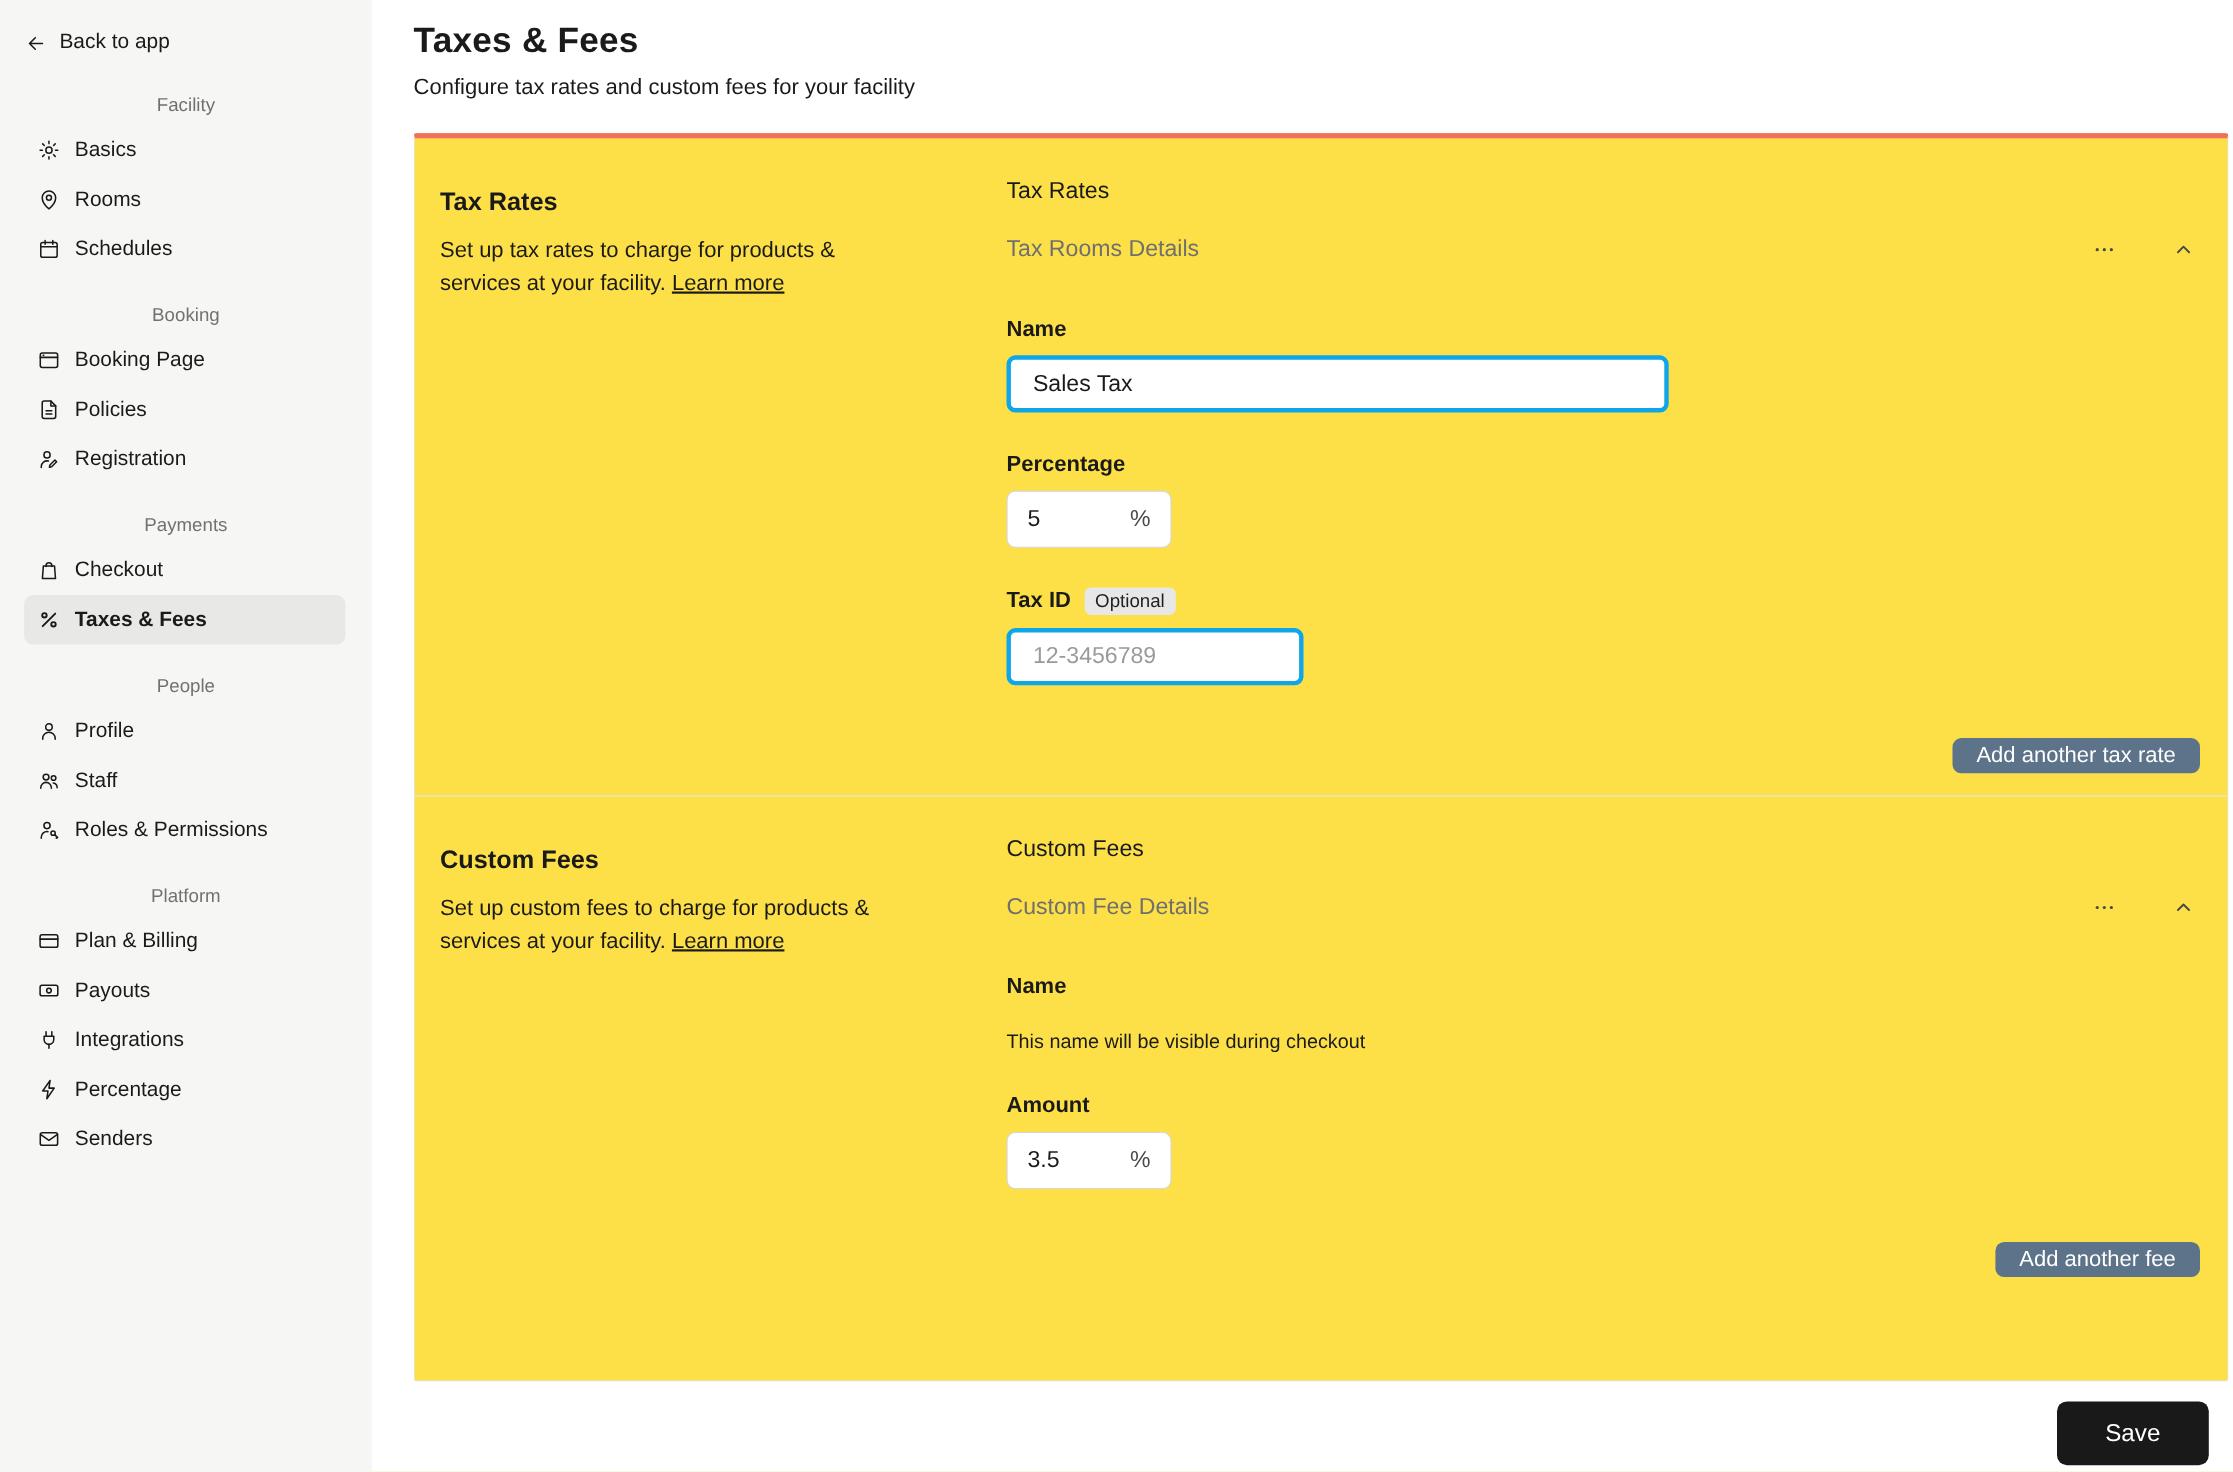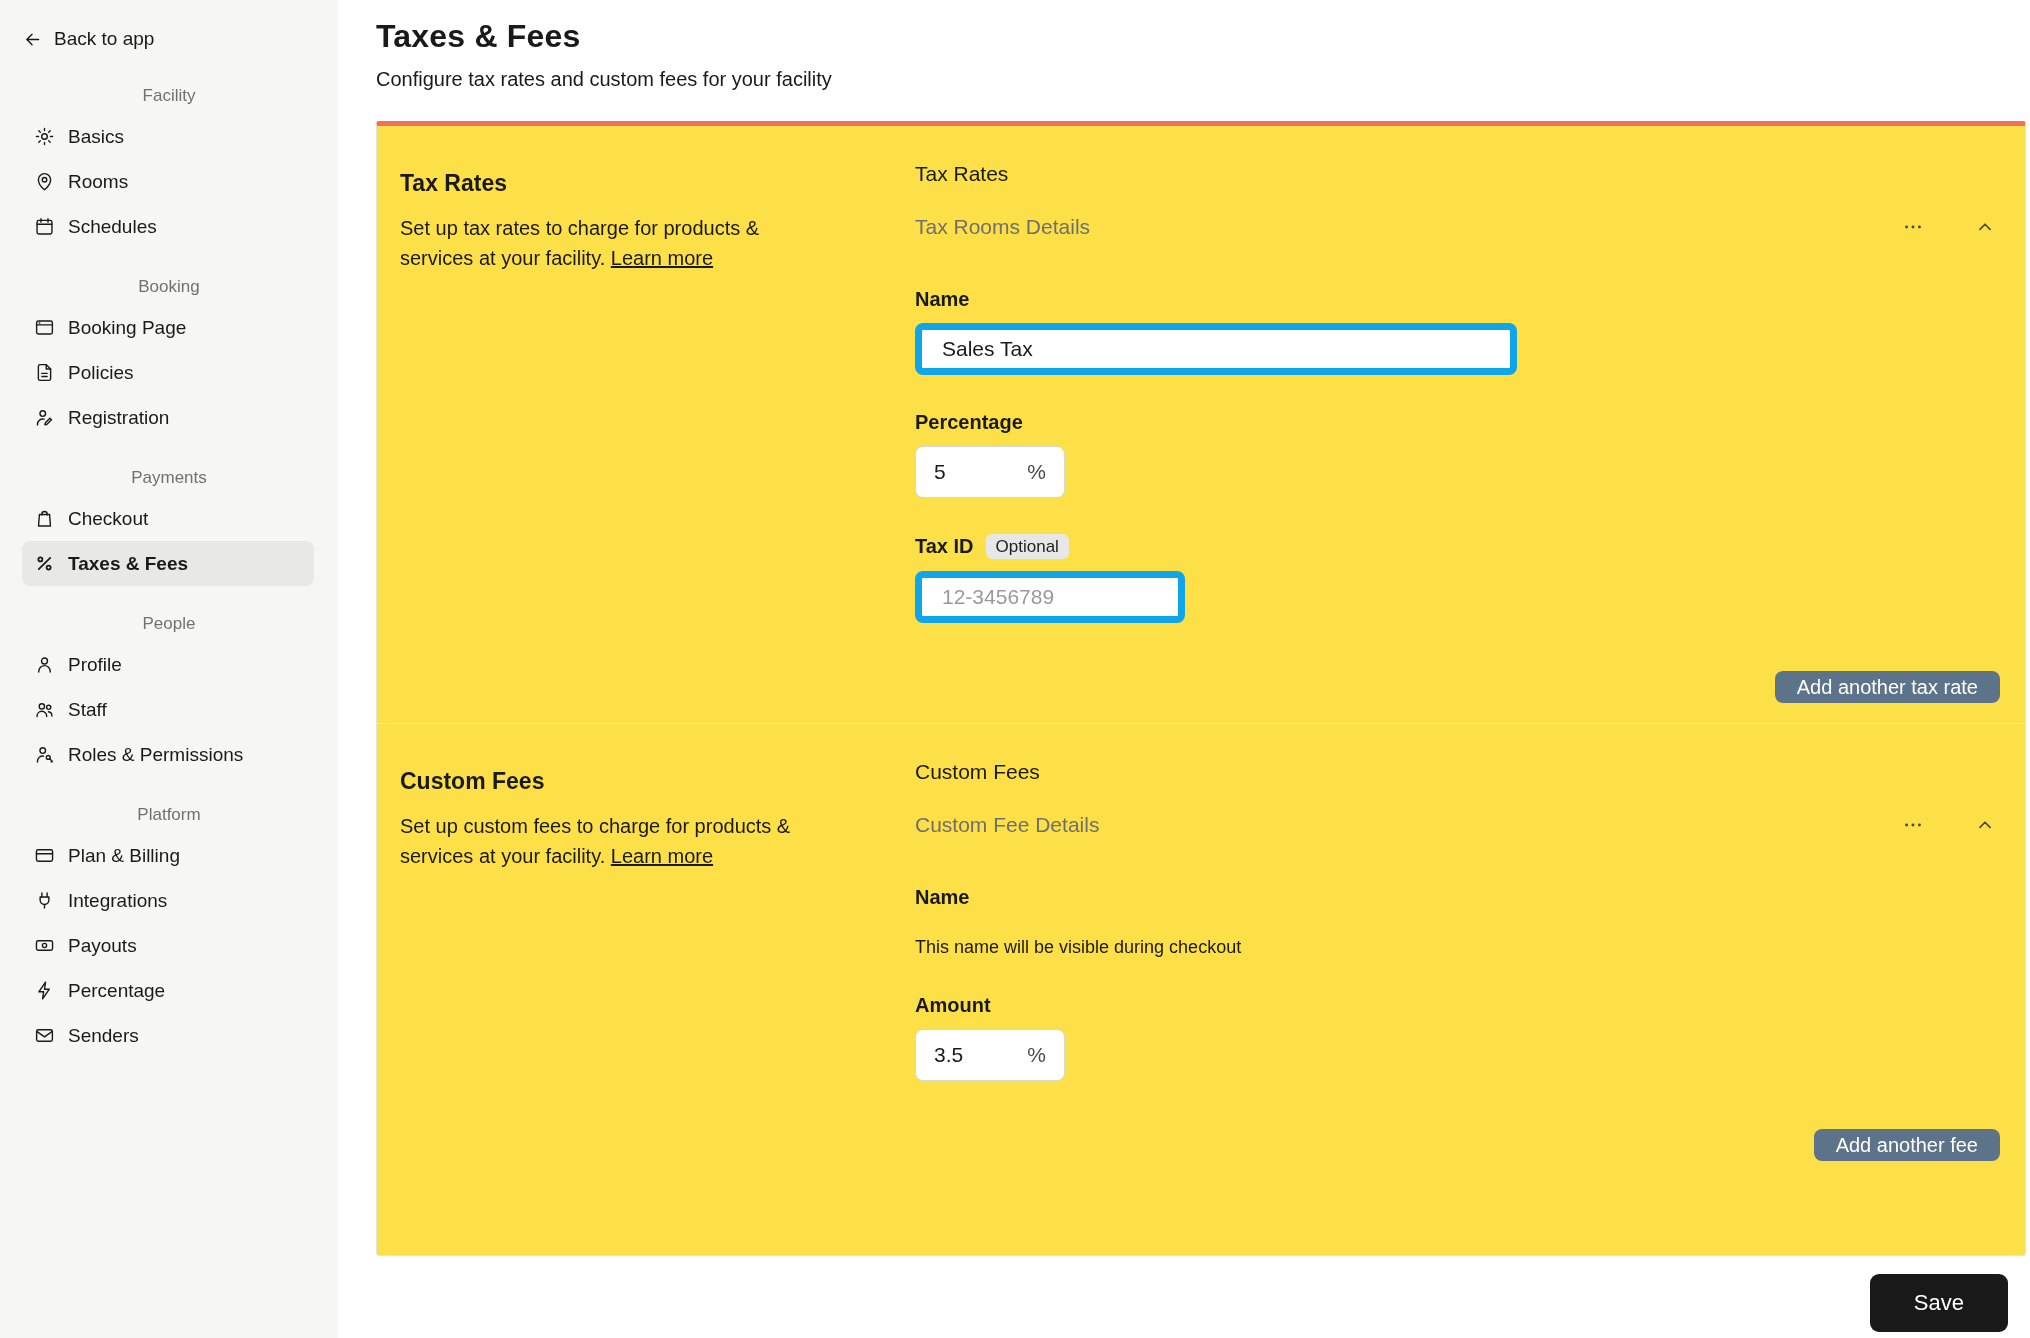--- a/index.html
+++ b/index.html
@@ -78,21 +78,21 @@
 
   .field-label { font-size: 20px; font-weight: 600; margin-top: 46px; display: flex; align-items: center; gap: 12px; }
   .field-label.tight { margin-top: 36px; }
   .badge {
     background: #e7e7e7; color: #1f1f1f; font-weight: 400;
     font-size: 17px; border-radius: 6px; padding: 4px 10px; line-height: 1;
   }
   .text-input {
     margin-top: 12px;
     height: 52px; width: 602px;
-    border: 7px solid #0ea5e9; border-radius: 8px;
+    border: 4px solid #0ea5e9; border-radius: 8px;
     padding: 0 20px; font-size: 21px; color: #1a1a1a;
     font-family: "Liberation Sans", sans-serif;
     background: #fff; outline: none; display: block;
   }
   .text-input::placeholder { color: #9a9a9a; }
   .text-input.small { width: 270px; }
   .num-wrap {
     margin-top: 12px;
     width: 150px; height: 52px;
     border: 1px solid #d6d6d6; border-radius: 8px;
@@ -264,35 +264,35 @@
         <svg viewBox="0 0 24 24">
             <rect x="2.8" y="5.5" width="18.4" height="13" rx="2"></rect>
             <path d="M2.8 10h18.4"></path>
           </svg>
       </span>
       <span>Plan &amp; Billing</span>
     </div>
     <div class="nav-item">
       <span class="icon">
         <svg viewBox="0 0 24 24">
+            <rect x="2.8" y="6.5" width="18.4" height="11" rx="2"></rect>
+            <circle cx="12" cy="12" r="2.4"></circle>
+          </svg>
+      </span>
+      <span>Payouts</span>
+    </div>
+    <div class="nav-item">
+      <span class="icon">
+        <svg viewBox="0 0 24 24">
             <path d="M9 3.5V8M15 3.5V8"></path>
             <path d="M7 8h10v3.5a5 5 0 0 1-10 0z"></path>
             <path d="M12 16.5v4"></path>
           </svg>
       </span>
       <span>Integrations</span>
-    </div>
-    <div class="nav-item">
-      <span class="icon">
-        <svg viewBox="0 0 24 24">
-            <rect x="2.8" y="6.5" width="18.4" height="11" rx="2"></rect>
-            <circle cx="12" cy="12" r="2.4"></circle>
-          </svg>
-      </span>
-      <span>Payouts</span>
     </div>
     <div class="nav-item">
       <span class="icon">
         <svg viewBox="0 0 24 24">
             <path d="M13.2 2.5L5.5 13.5h5.5l-1.2 8 7.7-11h-5.5z"></path>
           </svg>
       </span>
       <span>Percentage</span>
     </div>
     <div class="nav-item">

